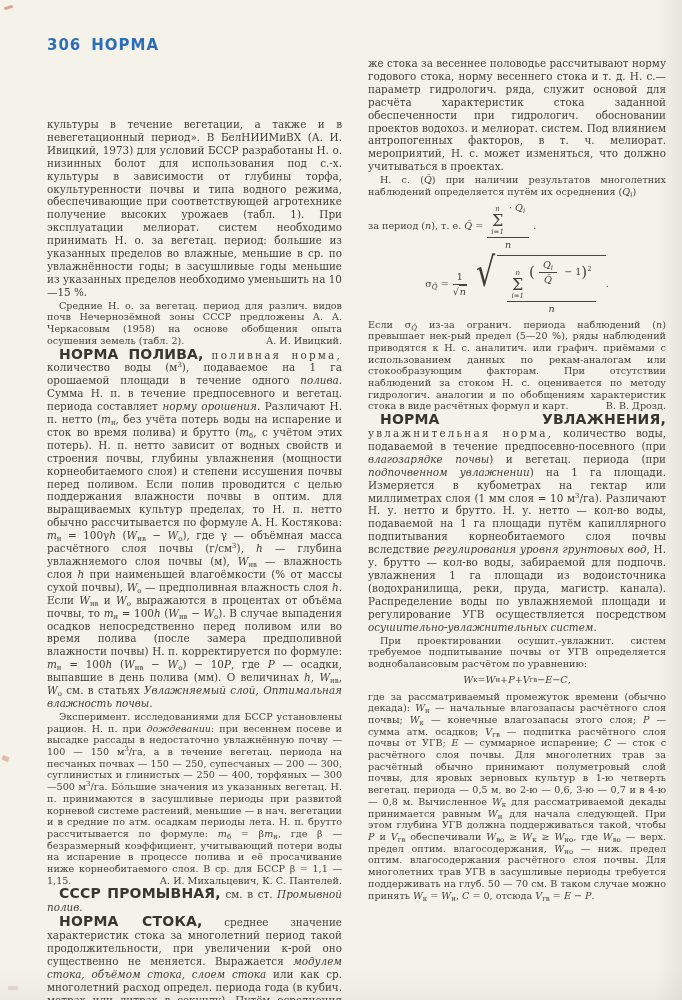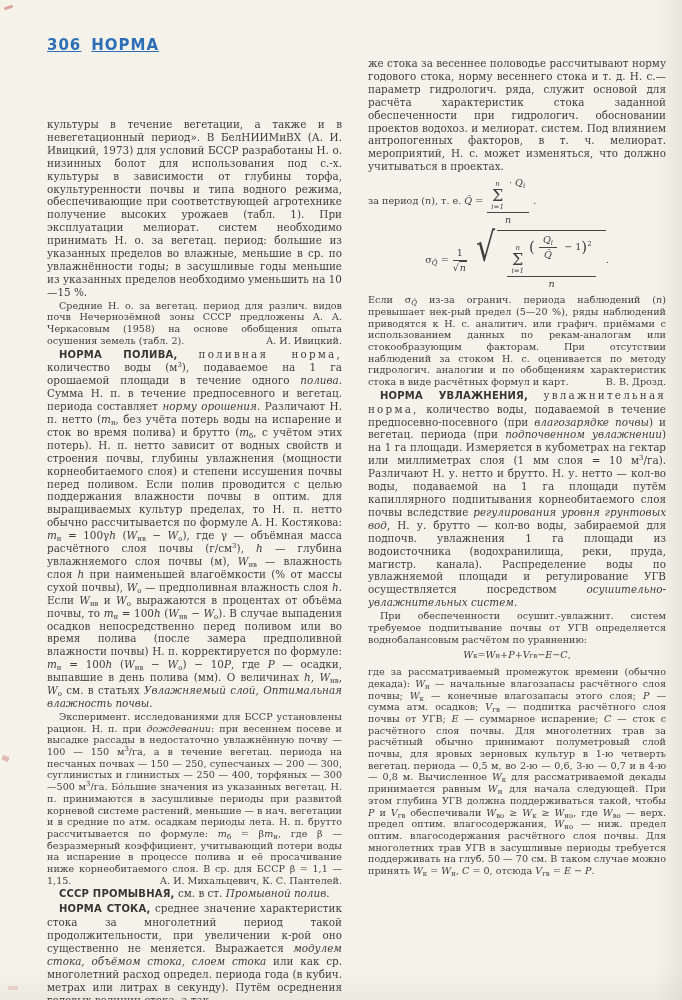--- a/index.html
+++ b/index.html
@@ -13,37 +13,37 @@
     position:absolute;inset:0;
     background:
       linear-gradient(to right, rgba(0,0,0,0) 96%, rgba(90,85,75,.08) 100%),
       linear-gradient(to bottom, rgba(0,0,0,0) 97%, rgba(90,85,75,.06) 100%),
       #f5f2ea;
   }
   .header{
     position:absolute;left:47px;top:36px;
     font-family:"DejaVu Sans","Liberation Sans",sans-serif;
     font-weight:bold;font-size:15px;letter-spacing:1px;
-    color:#2c6fb7;white-space:nowrap;text-decoration:underline;
+    color:#2c6fb7;white-space:nowrap;
   }
   .header .num{margin-right:10px;}
   .col{
     position:absolute;
     text-align:justify;
     font-size:10.4px;line-height:12.9px;
     overflow:hidden;
   }
   .col-left{left:47px;top:72px;width:295px;height:912px;margin-top:46px;}
   .col-right{left:368px;top:33px;width:298px;height:952px;margin-top:24px;}
   p.para{margin:0 0 1px 0;}
   p.ind{text-indent:12px;}
   p.small{font-size:9.6px;line-height:11.7px;color:#45413b;}
   .hw{
     font-family:"DejaVu Sans","Liberation Sans",sans-serif;
-    font-weight:bold;font-size:10px;letter-spacing:.2px;color:#39352f;
+    font-weight:bold;font-size:14px;letter-spacing:.2px;color:#39352f;
   }
   .sp{letter-spacing:.21em;}
   i{font-style:italic;}
   sub{font-size:7px;vertical-align:-2px;line-height:0;}
   sup{font-size:7px;vertical-align:4px;line-height:0;}
   .sig{float:right;padding-left:8px;}
   
   .formula{margin:4px 0 4px 0;display:flex;align-items:center;flex-wrap:nowrap;}
   .formula.center{justify-content:center;}
   .frac{display:inline-flex;flex-direction:column;align-items:center;vertical-align:middle;margin:0 4px;line-height:1.25;}
@@ -79,20 +79,21 @@
   <div class="col col-left">
       <p class="para ">культуры в течение вегетации, а также и в невегетационный период». В БелНИИМиВХ (А. И. Ивицкий, 1973) для условий БССР разработаны Н. о. низинных болот для использования под с.-х. культуры в зависимости от глубины торфа, окультуренности почвы и типа водного режима, обеспечивающие при соответствующей агротехнике получение высоких урожаев (табл. 1). При эксплуатации мелиорат. систем необходимо принимать Н. о. за вегетац. период: большие из указанных пределов во влажные, меньшие в ср. по увлажнённости годы; в засушливые годы меньшие из указанных пределов необходимо уменьшить на 10—15 %.</p>
       <p class="para small ind">Средние Н. о. за вегетац. период для различ. видов почв Нечернозёмной зоны СССР предложены А. А. Черкасовым (1958) на основе обобщения опыта осушения земель (табл. 2).<span class="sig">А. И. Ивицкий.</span></p>
       <p class="para  ind"><span class="hw">НОРМА ПОЛИВА,</span> <span class="sp">поливная норма,</span> количество воды (м<sup>3</sup>), подаваемое на 1 га орошаемой площади в течение одного <i>полива</i>. Сумма Н. п. в течение предпосевного и вегетац. периода составляет <i>норму орошения</i>. Различают Н. п. нетто (<i>m</i><sub>н</sub>, без учёта потерь воды на испарение и сток во время полива) и брутто (<i>m</i><sub>б</sub>, с учётом этих потерь). Н. п. нетто зависит от водных свойств и строения почвы, глубины увлажнения (мощности корнеобитаемого слоя) и степени иссушения почвы перед поливом. Если полив проводится с целью поддержания влажности почвы в оптим. для выращиваемых культур пределах, то Н. п. нетто обычно рассчитывается по формуле А. Н. Костякова: <i>m</i><sub>н</sub> = 100γ<i>h</i> (<i>W</i><sub>нв</sub> − <i>W</i><sub>о</sub>), где γ — объёмная масса расчётного слоя почвы (г/см<sup>3</sup>), <i>h</i> — глубина увлажняемого слоя почвы (м), <i>W</i><sub>нв</sub> — влажность слоя <i>h</i> при наименьшей влагоёмкости (% от массы сухой почвы), <i>W</i><sub>о</sub> — предполивная влажность слоя <i>h</i>. Если <i>W</i><sub>нв</sub> и <i>W</i><sub>о</sub> выражаются в процентах от объёма почвы, то <i>m</i><sub>н</sub> = 100<i>h</i> (<i>W</i><sub>нв</sub> − <i>W</i><sub>о</sub>). В случае выпадения осадков непосредственно перед поливом или во время полива (после замера предполивной влажности почвы) Н. п. корректируется по формуле: <i>m</i><sub>н</sub> = 100<i>h</i> (<i>W</i><sub>нв</sub> − <i>W</i><sub>о</sub>) − 10<i>P</i>, где <i>P</i> — осадки, выпавшие в день полива (мм). О величинах <i>h</i>, <i>W</i><sub>нв</sub>, <i>W</i><sub>о</sub> см. в статьях <i>Увлажняемый слой, Оптимальная влажность почвы</i>.</p>
       <p class="para small ind">Эксперимент. исследованиями для БССР установлены рацион. Н. п. при <i>дождевании</i>: при весеннем посеве и высадке рассады в недостаточно увлажнённую почву — 100 — 150 м<sup>3</sup>/га, а в течение вегетац. периода на песчаных почвах — 150 — 250, супесчаных — 200 — 300, суглинистых и глинистых — 250 — 400, торфяных — 300—500 м<sup>3</sup>/га. Бо́льшие значения из указанных вегетац. Н. п. принимаются в засушливые периоды при развитой корневой системе растений, меньшие — в нач. вегетации и в средние по атм. осадкам периоды лета. Н. п. брутто рассчитывается по формуле: <i>m</i><sub>б</sub> = β<i>m</i><sub>н</sub>, где β — безразмерный коэффициент, учитывающий потери воды на испарение в процессе полива и её просачивание ниже корнеобитаемого слоя. В ср. для БССР β = 1,1 — 1,15.<span class="sig">А. И. Михальцевич, К. С. Пантелей.</span></p>
       <p class="para  ind"><span class="hw">СССР ПРОМЫВНАЯ,</span> см. в ст. <i>Промывной полив</i>.</p>
       <p class="para  ind"><span class="hw">НОРМА СТОКА,</span> среднее значение характеристик стока за многолетний период такой продолжительности, при увеличении к-рой оно существенно не меняется. Выражается <i>модулем стока, объёмом стока, слоем стока</i> или как ср. многолетний расход определ. периода года (в кубич. метрах или литрах в секунду). Путём осреднения годовых величин стока, а так-</p>
     </div>
   <div class="col col-right">
       <p class="para ">же стока за весеннее половодье рассчитывают норму годового стока, норму весеннего стока и т. д. Н. с.— параметр гидрологич. ряда, служит основой для расчёта характеристик стока заданной обеспеченности при гидрологич. обосновании проектов водохоз. и мелиорат. систем. Под влиянием антропогенных факторов, в т. ч. мелиорат. мероприятий, Н. с. может изменяться, что должно учитываться в проектах.</p>
+      <p class="para small ind">Н. с. (<i>Q̄</i>) при наличии результатов многолетних наблюдений определяется путём их осреднения (<i>Q<sub>i</sub></i>)</p>
       <div class="formula f-small">
         <span>за период (<i>n</i>), т. е. <i>Q̄</i> = </span>
         <span class="frac ">
           <span class="num"><span class="bigop">
               <span class="lim">n</span>
               <span class="op">Σ</span>
               <span class="lim">i=1</span>
             </span> · <i>Q<sub>i</sub></i></span>
           <span class="den"><i>n</i></span>
         </span>
@@ -117,17 +118,17 @@
                   <span class="den"><i>Q̄</i></span>
                 </span> − 1<span class="par">)</span><sup>2</sup></span>
               <span class="den"><i>n</i></span>
             </span>
           </span>
         </span>
         <span> .</span>
       </div>
       <p class="para small">Если σ<sub><i>Q̄</i></sub> из-за огранич. периода наблюдений (<i>n</i>) превышает нек-рый предел (5—20 %), ряды наблюдений приводятся к Н. с. аналитич. или графич. приёмами с использованием данных по рекам-аналогам или стокообразующим факторам. При отсутствии наблюдений за стоком Н. с. оценивается по методу гидрологич. аналогии и по обобщениям характеристик стока в виде расчётных формул и карт.<span class="sig">В. В. Дрозд.</span></p>
       <p class="para  ind"><span class="hw">НОРМА УВЛАЖНЕНИЯ,</span> <span class="sp">увлажнительная норма,</span> количество воды, подаваемой в течение предпосевно-посевного (при <i>влагозарядке почвы</i>) и вегетац. периода (при <i>подпочвенном увлажнении</i>) на 1 га площади. Измеряется в кубометрах на гектар или миллиметрах слоя (1 мм слоя = 10 м<sup>3</sup>/га). Различают Н. у. нетто и брутто. Н. у. нетто — кол-во воды, подаваемой на 1 га площади путём капиллярного подпитывания корнеобитаемого слоя почвы вследствие <i>регулирования уровня грунтовых вод</i>, Н. у. брутто — кол-во воды, забираемой для подпочв. увлажнения 1 га площади из водоисточника (водохранилища, реки, пруда, магистр. канала). Распределение воды по увлажняемой площади и регулирование УГВ осуществляется посредством <i>осушительно-увлажнительных систем</i>.</p>
-      <p class="para small ind">При обеспеченности осушит.-увлажнит. систем требуемое подпитывание почвы от УГВ определяется воднобалансовым расчётом по уравнению:</p>
+      <p class="para small ind">При проектировании осушит.-увлажнит. систем требуемое подпитывание почвы от УГВ определяется воднобалансовым расчётом по уравнению:</p>
       <div class="formula f-small center"><i>W</i><sub>к</sub> = <i>W</i><sub>н</sub> + <i>P</i> + <i>V</i><sub>гв</sub> − <i>E</i> − <i>C</i>,</div>
       <p class="para small">где за рассматриваемый промежуток времени (обычно декада): <i>W</i><sub>н</sub> — начальные влагозапасы расчётного слоя почвы; <i>W</i><sub>к</sub> — конечные влагозапасы этого слоя; <i>P</i> — сумма атм. осадков; <i>V</i><sub>гв</sub> — подпитка расчётного слоя почвы от УГВ; <i>E</i> — суммарное испарение; <i>C</i> — сток с расчётного слоя почвы. Для многолетних трав за расчётный обычно принимают полуметровый слой почвы, для яровых зерновых культур в 1-ю четверть вегетац. периода — 0,5 м, во 2-ю — 0,6, 3-ю — 0,7 и в 4-ю — 0,8 м. Вычисленное <i>W</i><sub>к</sub> для рассматриваемой декады принимается равным <i>W</i><sub>н</sub> для начала следующей. При этом глубина УГВ должна поддерживаться такой, чтобы <i>P</i> и <i>V</i><sub>гв</sub> обеспечивали <i>W</i><sub>во</sub> ≥ <i>W</i><sub>к</sub> ≥ <i>W</i><sub>но</sub>, где <i>W</i><sub>во</sub> — верх. предел оптим. влагосодержания, <i>W</i><sub>но</sub> — ниж. предел оптим. влагосодержания расчётного слоя почвы. Для многолетних трав УГВ в засушливые периоды требуется поддерживать на глуб. 50 — 70 см. В таком случае можно принять <i>W</i><sub>к</sub> = <i>W</i><sub>н</sub>, <i>C</i> = 0, отсюда <i>V</i><sub>гв</sub> = <i>E</i> − <i>P</i>.</p>
     </div>
 </div>
 
 </body></html>

